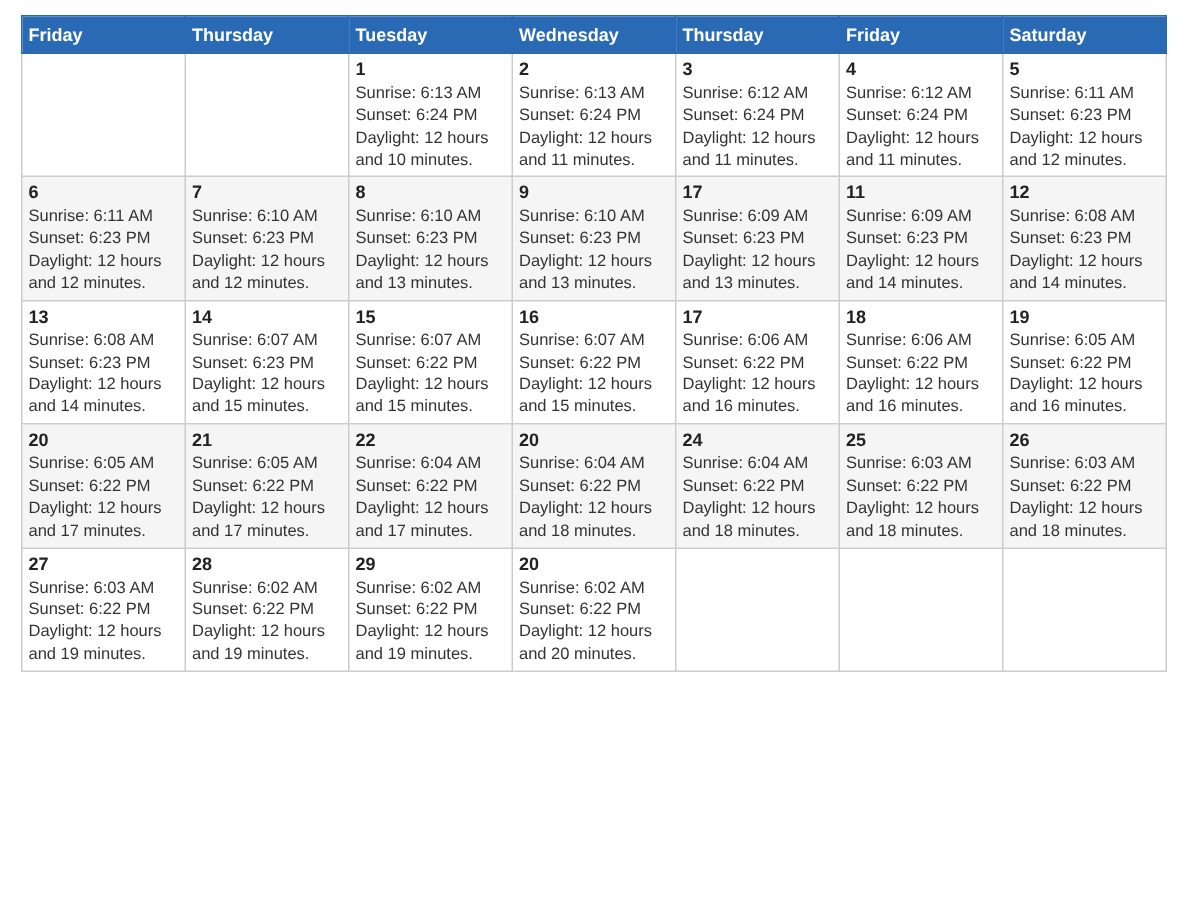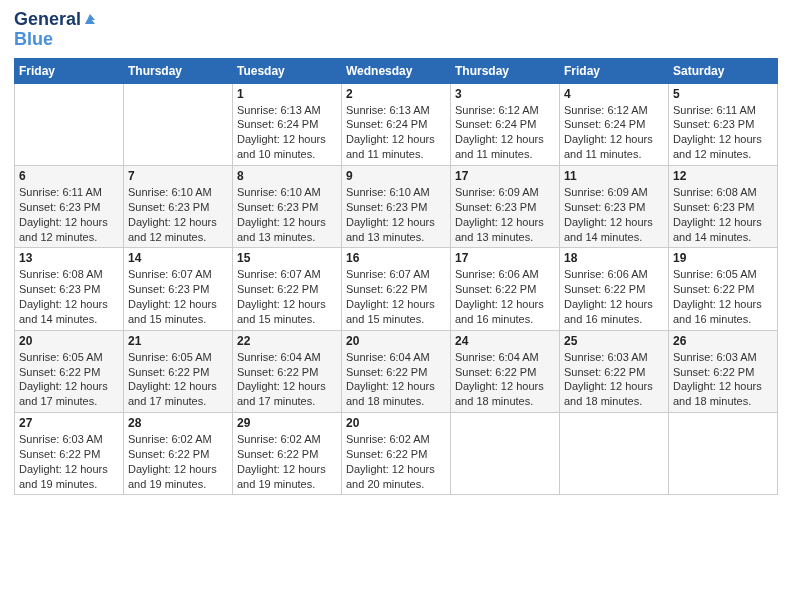--- a/index.html
+++ b/index.html
@@ -95,39 +95,20 @@
       line-height: 1.35;
     }
     .empty-cell {
       background: #f9f9f9;
     }
   </style>
 </head>
 <body>
 
 <div class="page">
-  <div class="header">
-    <div class="logo">
-      <div>
-        <div style="display:flex;align-items:center;">
-          <span class="logo-text">General</span>
-          <svg class="logo-icon" viewBox="0 0 14 14" xmlns="http://www.w3.org/2000/svg">
-            <polygon points="2,12 7,2 12,8 9,8 12,12" fill="#4a90d9"></polygon>
-          </svg>
-        </div>
-        <div style="display:flex;align-items:center;">
-          <span class="logo-text"><span>Blue</span></span>
-        </div>
-      </div>
-    </div>
-    <div class="title-block">
-      <div class="month-title"></div>
-      <div class="subtitle"></div>
-    </div>
-  </div>
 
   <table class="calendar">
     <thead>
       <tr>
       <th>Friday</th>
           <th>Thursday</th>
           <th>Tuesday</th>
           <th>Wednesday</th>
           <th>Thursday</th>
           <th>Friday</th>

